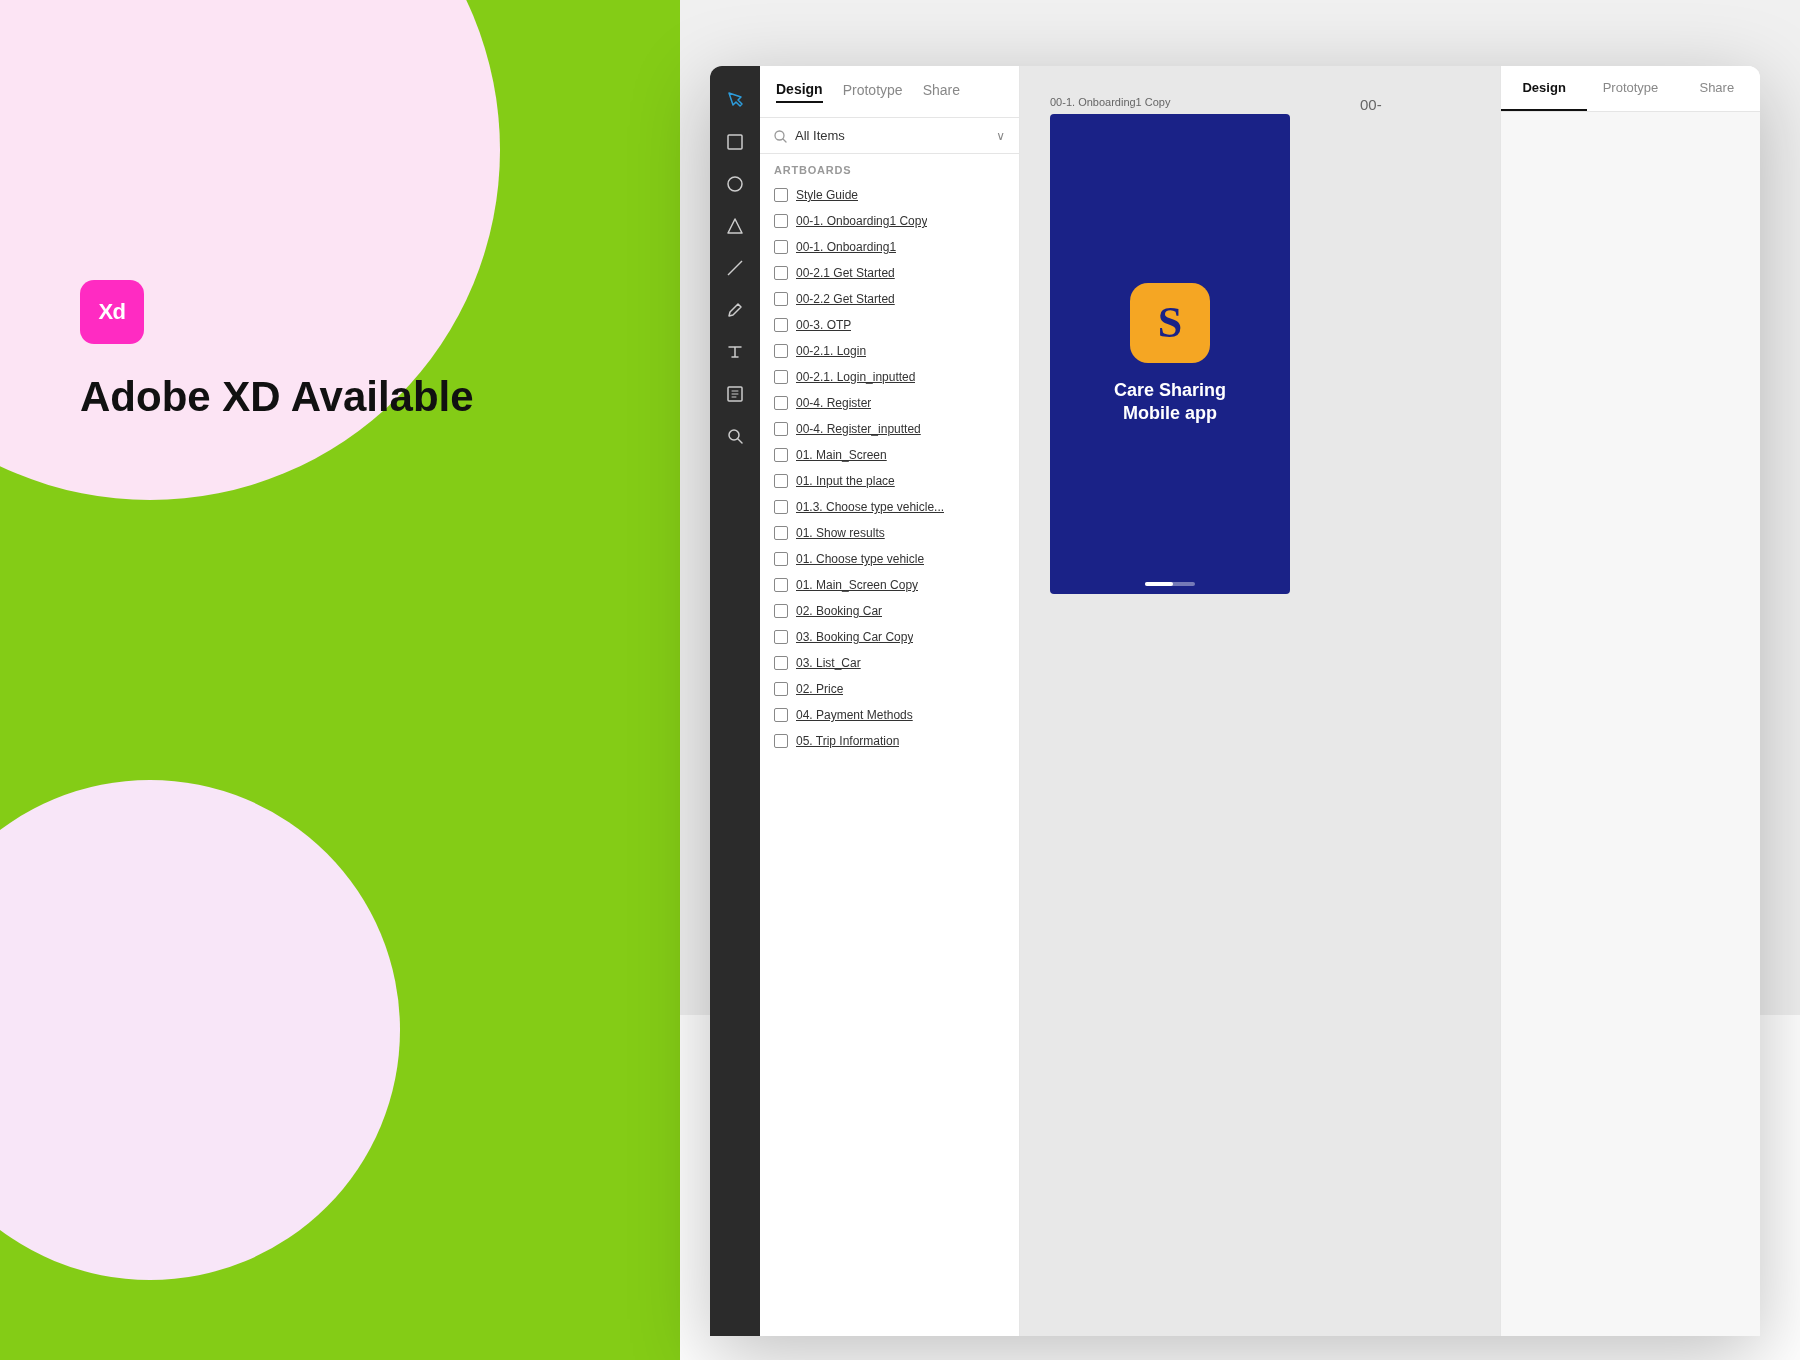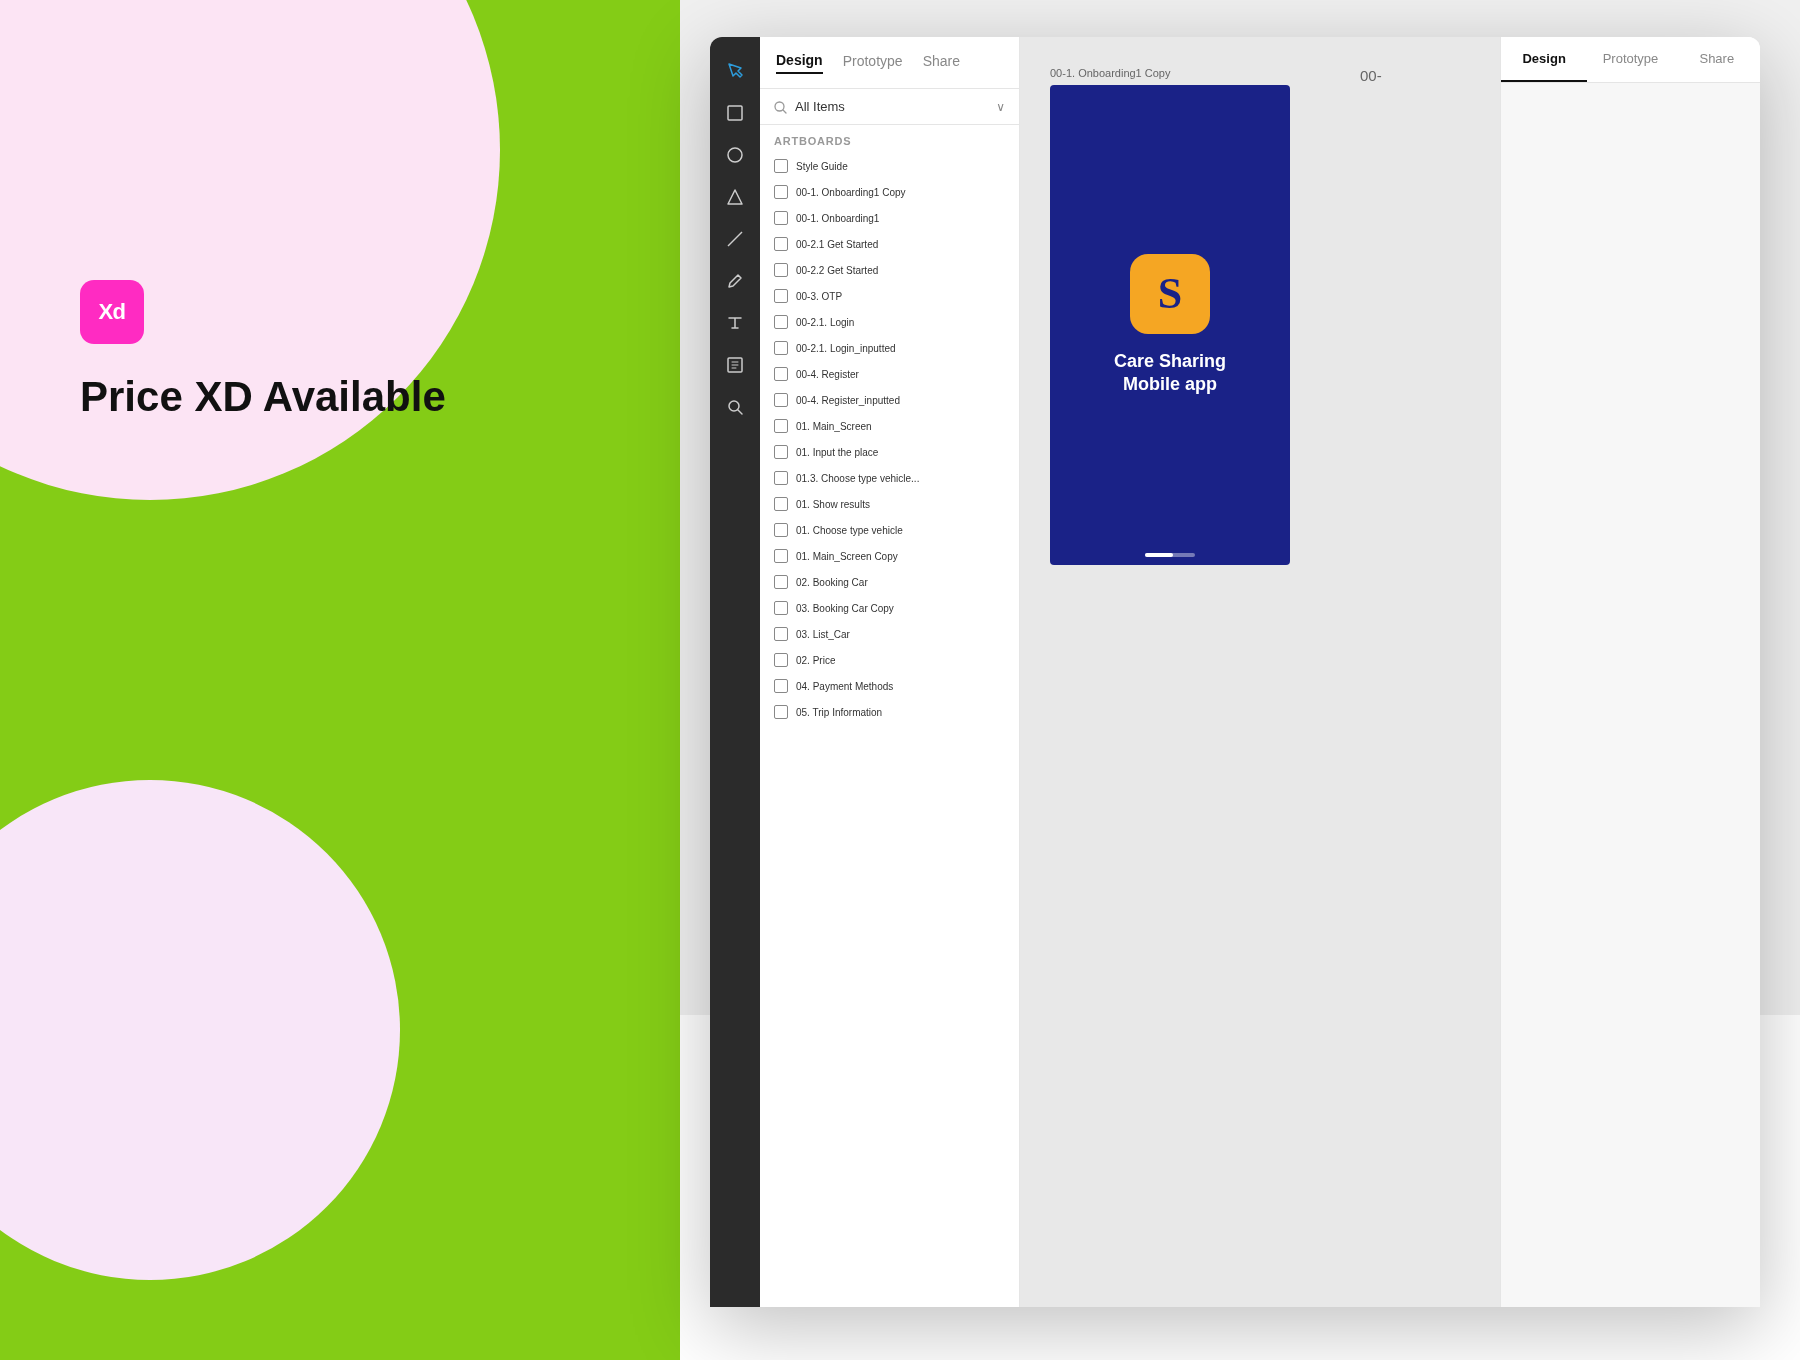--- a/index.html
+++ b/index.html
@@ -80,21 +80,21 @@
 
     
     .right-panel {
       flex: 1;
       height: 1015px;
       background: #f0f0f0;
       position: relative;
       display: flex;
       align-items: flex-start;
       justify-content: flex-start;
-      padding-top: 37px;
+      padding-top: 66px;
       padding-left: 30px;
     }
 
     
     .xd-window {
       width: 1050px;
       height: 1270px;
       background: #ffffff;
       border-radius: 12px 12px 0 0;
       box-shadow: 0 20px 80px rgba(0,0,0,0.25);
@@ -212,22 +212,23 @@
       flex: 1;
       overflow-y: auto;
     }
 
     .layer-item {
       display: flex;
       align-items: center;
       padding: 6px 14px;
       gap: 8px;
       cursor: pointer;
-      font-size: 10px;
+      font-size: 12px;
       color: #333;
+      text-decoration: underline;
     }
 
     .layer-item .doc-icon {
       width: 14px;
       height: 14px;
       border: 1.5px solid #888;
       border-radius: 2px;
       flex-shrink: 0;
     }
 
@@ -376,21 +377,21 @@
 <div class="left-panel">
   <div class="bg-circle-large"></div>
   <div class="bg-circle-small"></div>
 
   <div class="xd-logo-wrapper">
     <div class="xd-logo">
       <span>Xd</span>
     </div>
   </div>
 
-  <h1 class="xd-title">Price XD Available</h1>
+  <h1 class="xd-title">Adobe XD Available</h1>
 </div>
 
 <div class="right-panel">
 
   <div class="xd-window">
 
     <div class="toolbar">
 
       <div class="toolbar-icon active">
         <svg viewBox="0 0 18 18" stroke="#2d9cdb">

